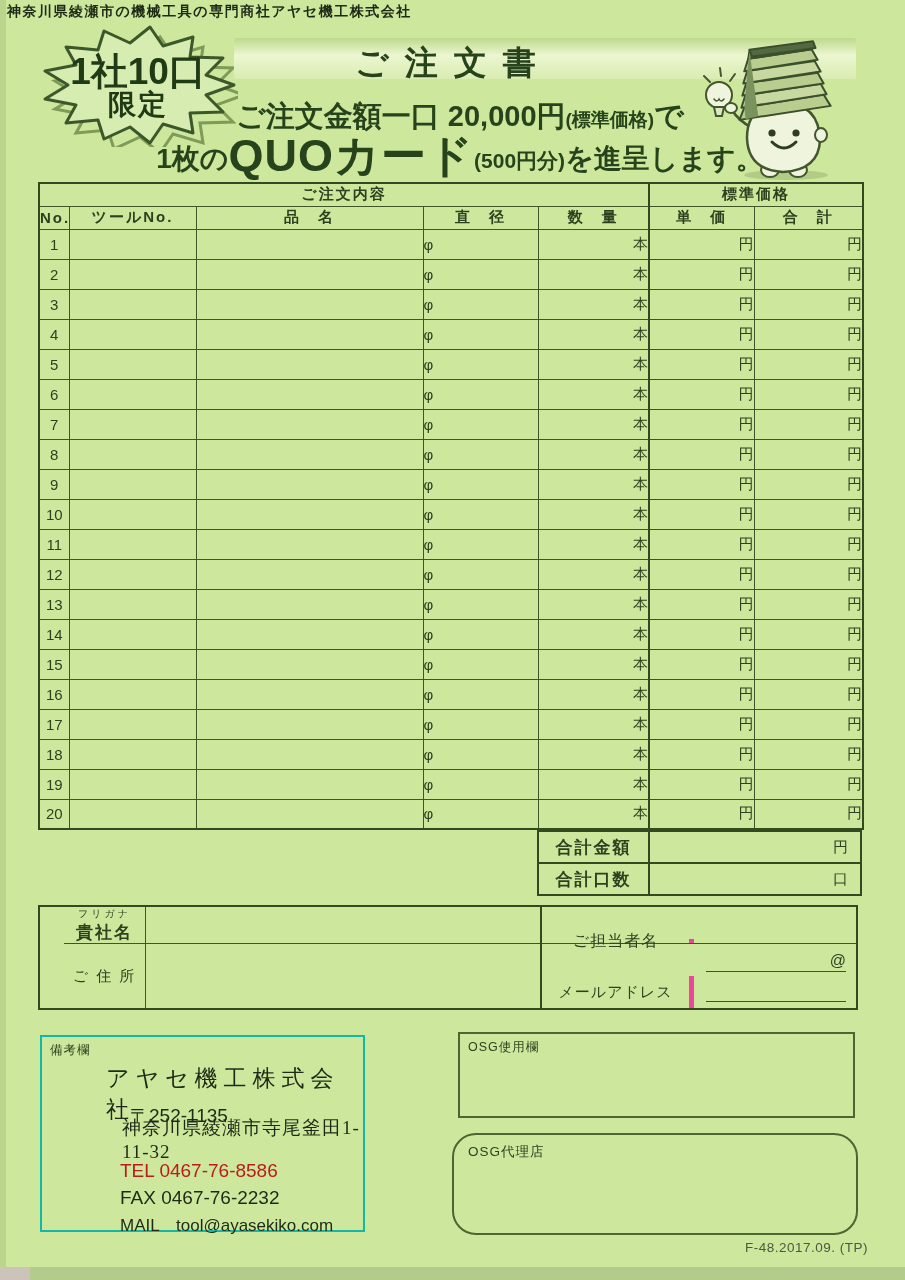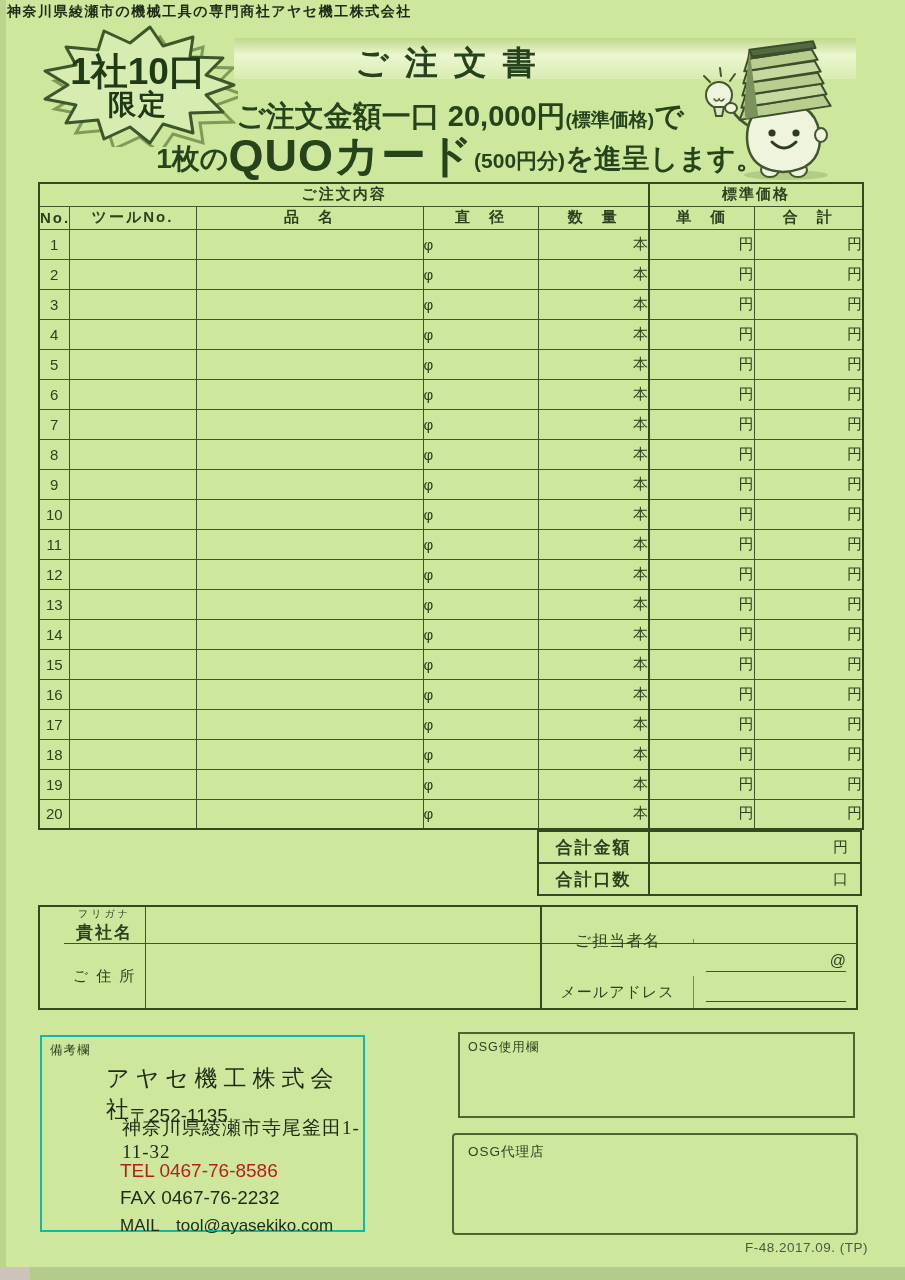--- a/index.html
+++ b/index.html
@@ -77,21 +77,21 @@
   .cust-row { display:flex; border-bottom:1px solid #3e5628; flex:0 0 auto; }
   .cust-row:last-child { border-bottom:none; flex:1; }
   .cust-label { width:82px; border-right:1px solid #3e5628; display:flex;
     flex-direction:column; align-items:center; justify-content:center; }
   .cust-value { flex:1; display:flex; align-items:center; }
   .furigana { font-size:10px; letter-spacing:3px; }
   .kishamei { font-size:17px; font-weight:bold; letter-spacing:2px; }
   .lbl-mid { font-size:15px; letter-spacing:2px; }
   .tel-value { padding-left:110px; font-size:16px; letter-spacing:2px; }
   .cust-right { flex:1; display:flex; flex-direction:column; }
-  .r-label { width:152px; border-right:1px solid #ec4899; display:flex;
+  .r-label { width:152px; border-right:5px solid #ec4899; display:flex;
     align-items:center; justify-content:center; font-size:16px; letter-spacing:1px;margin-top:32px; }
   .mail-cell { flex:1; position:relative; }
   .mail-line1 { position:absolute; left:12px; right:10px; top:8px; text-align:right;
     font-size:16px; border-bottom:1.5px solid #3e5628; padding-bottom:1px; }
   .mail-line2 { position:absolute; left:12px; right:10px; top:56px;
     border-bottom:1.5px solid #3e5628; height:2px; }
 
   
   .remarks { position:absolute; left:40px; top:1035px; width:325px; height:197px;
     border:2px solid #14b8a6; }
@@ -104,21 +104,21 @@
   .rm-address { position:absolute; left:80px; top:78px;
     font-family:"Liberation Serif", serif; font-size:19px; letter-spacing:1px;
     color:#1e2a15; }
   .rm-tel  { position:absolute; left:78px; top:123px; font-size:19px; color:#b91c1c; }
   .rm-fax  { position:absolute; left:78px; top:150px; font-size:19px; color:#1e2a15; }
   .rm-mail { position:absolute; left:78px; top:177px; font-size:17px; color:#1e2a15; }
 
   .osg-usage { position:absolute; left:458px; top:1032px; width:397px; height:86px;
     border:2px solid #4b6533; }
   .osg-agency { position:absolute; left:452px; top:1133px; width:406px; height:102px;
-    border:2px solid #4b6533; border-radius:4px; }
+    border:2px solid #4b6533; border-radius:24px; }
   .osg-agency .box-label { left:14px; top:8px; font-size:13.5px; }
 
   .footer-code { position:absolute; right:37px; top:1240px; font-size:13.5px;
     color:#4c5940; letter-spacing:.5px; }
 </style>
 </head>
 <body>
 
 <div class="page">
   <div class="edge-left"></div>

